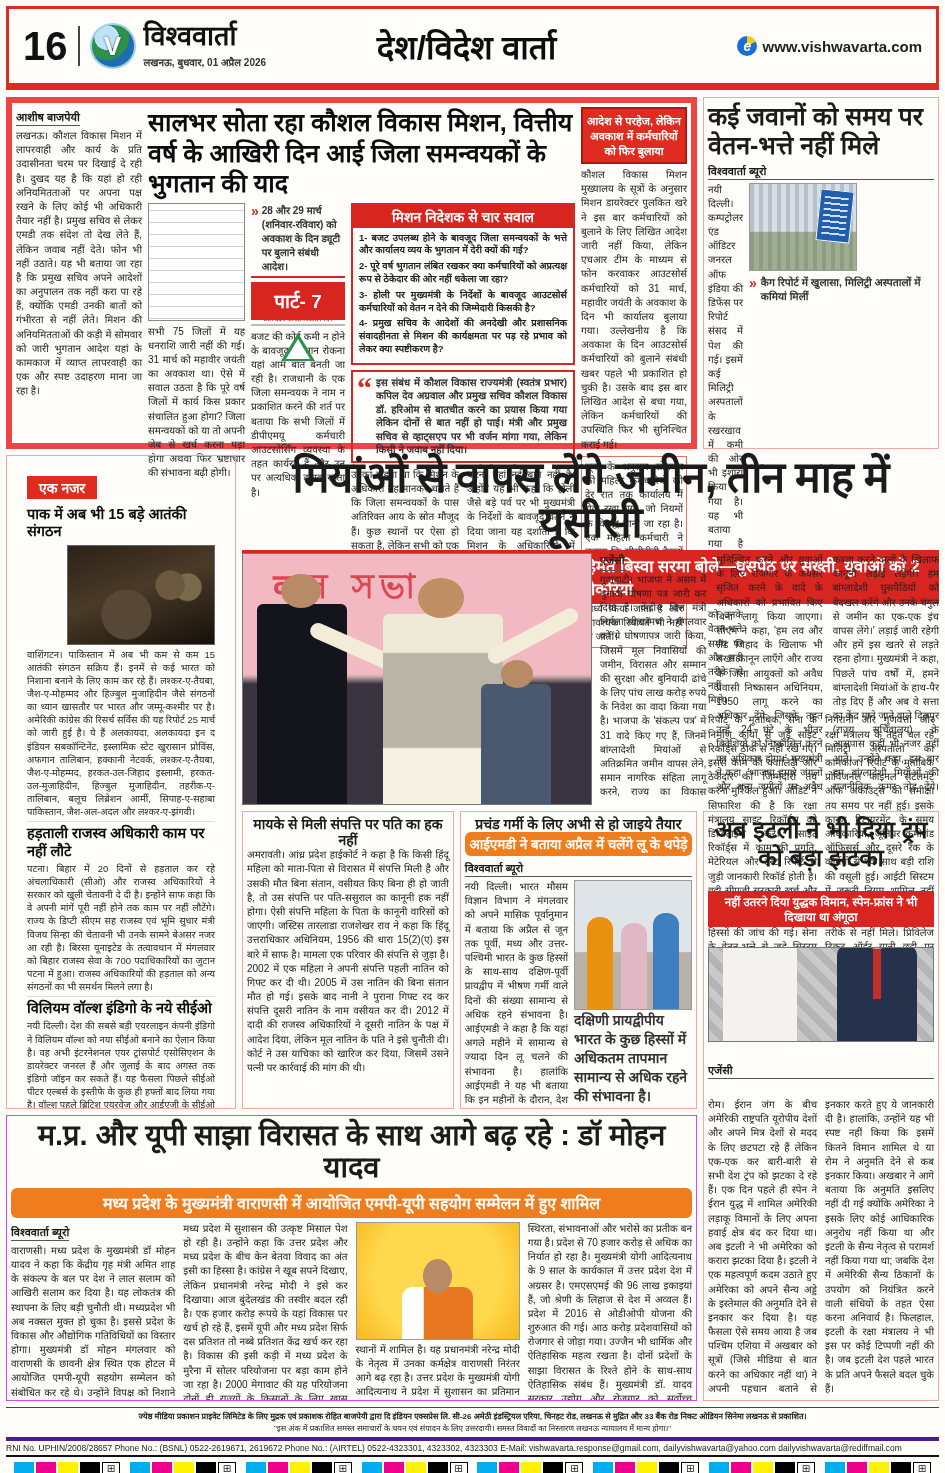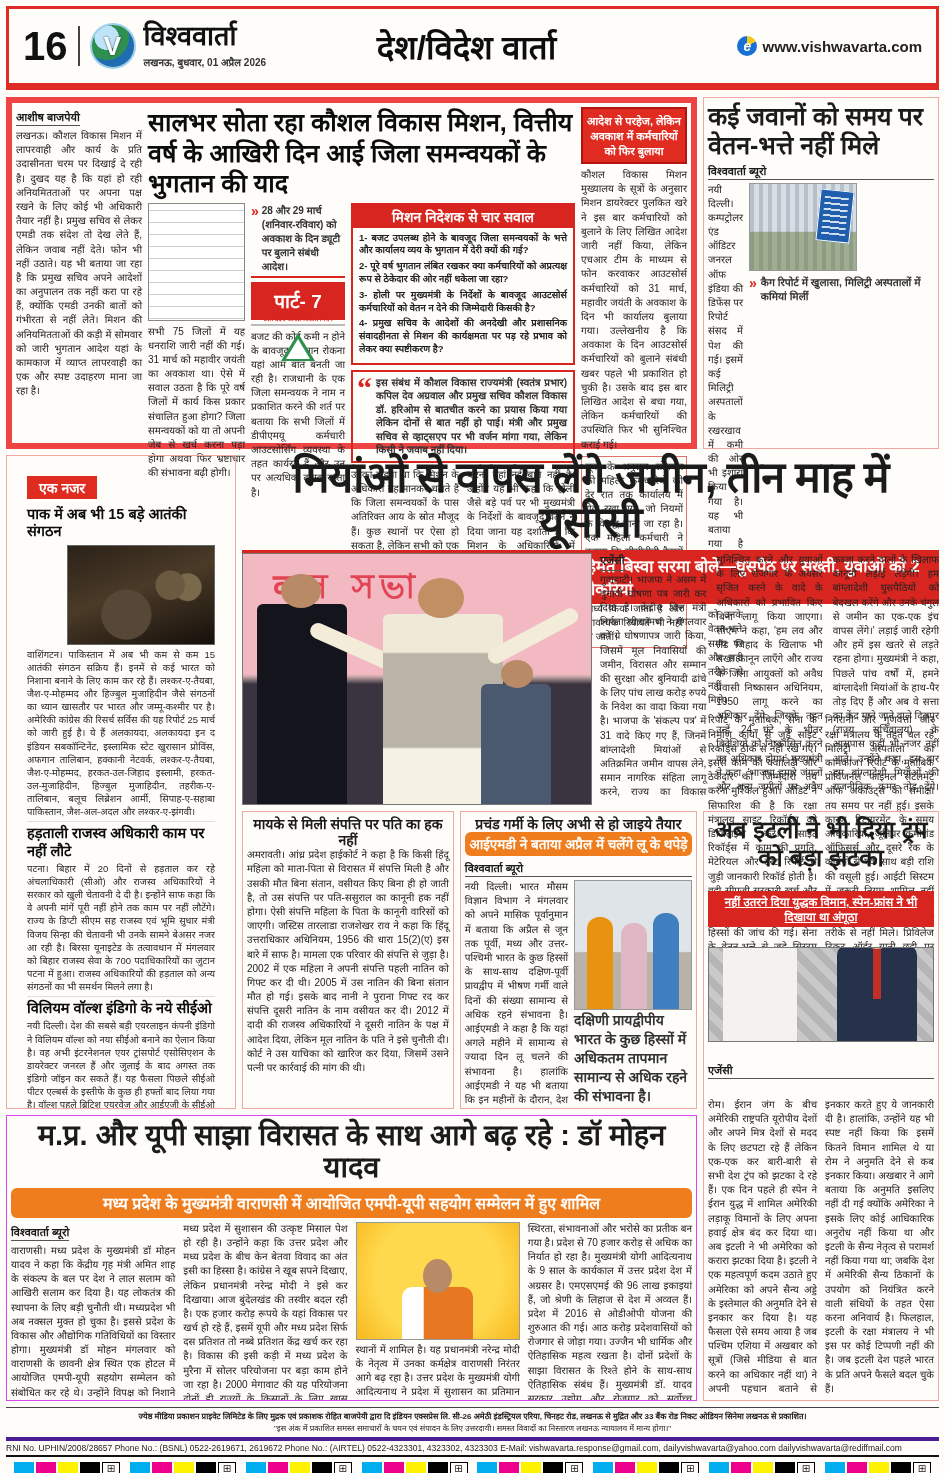--- a/index.html
+++ b/index.html
@@ -109,21 +109,21 @@
   .gr-row { display:flex; gap:6px; flex:1; min-height:0; }
   .heat-photo { width:118px; height:130px; flex:none; border:1px solid #999; position:relative;
      background:linear-gradient(#dfe4e8 0 55%, #b9b2a8 56% 100%); }
   .hfig { position:absolute; bottom:0; width:26px; height:86px; border-radius:12px 12px 0 0; }
   .hfig.h1 { left:12px; background:#e8920f; height:92px; }
   .hfig.h2 { left:46px; background:#e0b7c4; }
   .hfig.h3 { left:78px; background:#3f7fc0; height:96px; }
 
   .italy { border:1px solid #f0a9a0; padding:4px; overflow:hidden; display:flex; flex-direction:column;gap:16px; }
   .it-head { font-size:24px; font-weight:bold; text-align:center; line-height:1.15; margin-bottom:4px; }
-  .it-sub { font-size:11.5px; padding:3px 2px; margin-bottom:4px;text-decoration:underline; }
+  .it-sub { font-size:11.5px; padding:3px 2px; margin-bottom:4px; }
   .it-photo { height:160px; border:1px solid #777; position:relative; overflow:hidden;
      background:repeating-linear-gradient(45deg,#c9c9c9 0 8px,#b5b5b5 8px 16px); margin-bottom:4px; }
   .ifig { position:absolute; bottom:0; }
   .ifig.meloni { left:14px; width:74px; height:110px; background:#f4f2ee; border-radius:10px 10px 0 0; }
   .ifig.meloni::before { content:""; position:absolute; top:-34px; left:18px; width:38px; height:40px; border-radius:50% 50% 40% 40%; background:#e8c878; }
   .ifig.trump { right:16px; width:80px; height:96px; background:#26324c; border-radius:10px 10px 0 0; }
   .ifig.trump::before { content:""; position:absolute; top:-32px; left:22px; width:36px; height:36px; border-radius:50%; background:#e8b48a; box-shadow:0 -8px 0 -2px #f0d060; }
   .ifig.trump::after { content:""; position:absolute; top:4px; left:36px; width:8px; height:50px; background:#c03028; }
   .it-cols { column-count:2; column-gap:8px; flex:1; }
 

